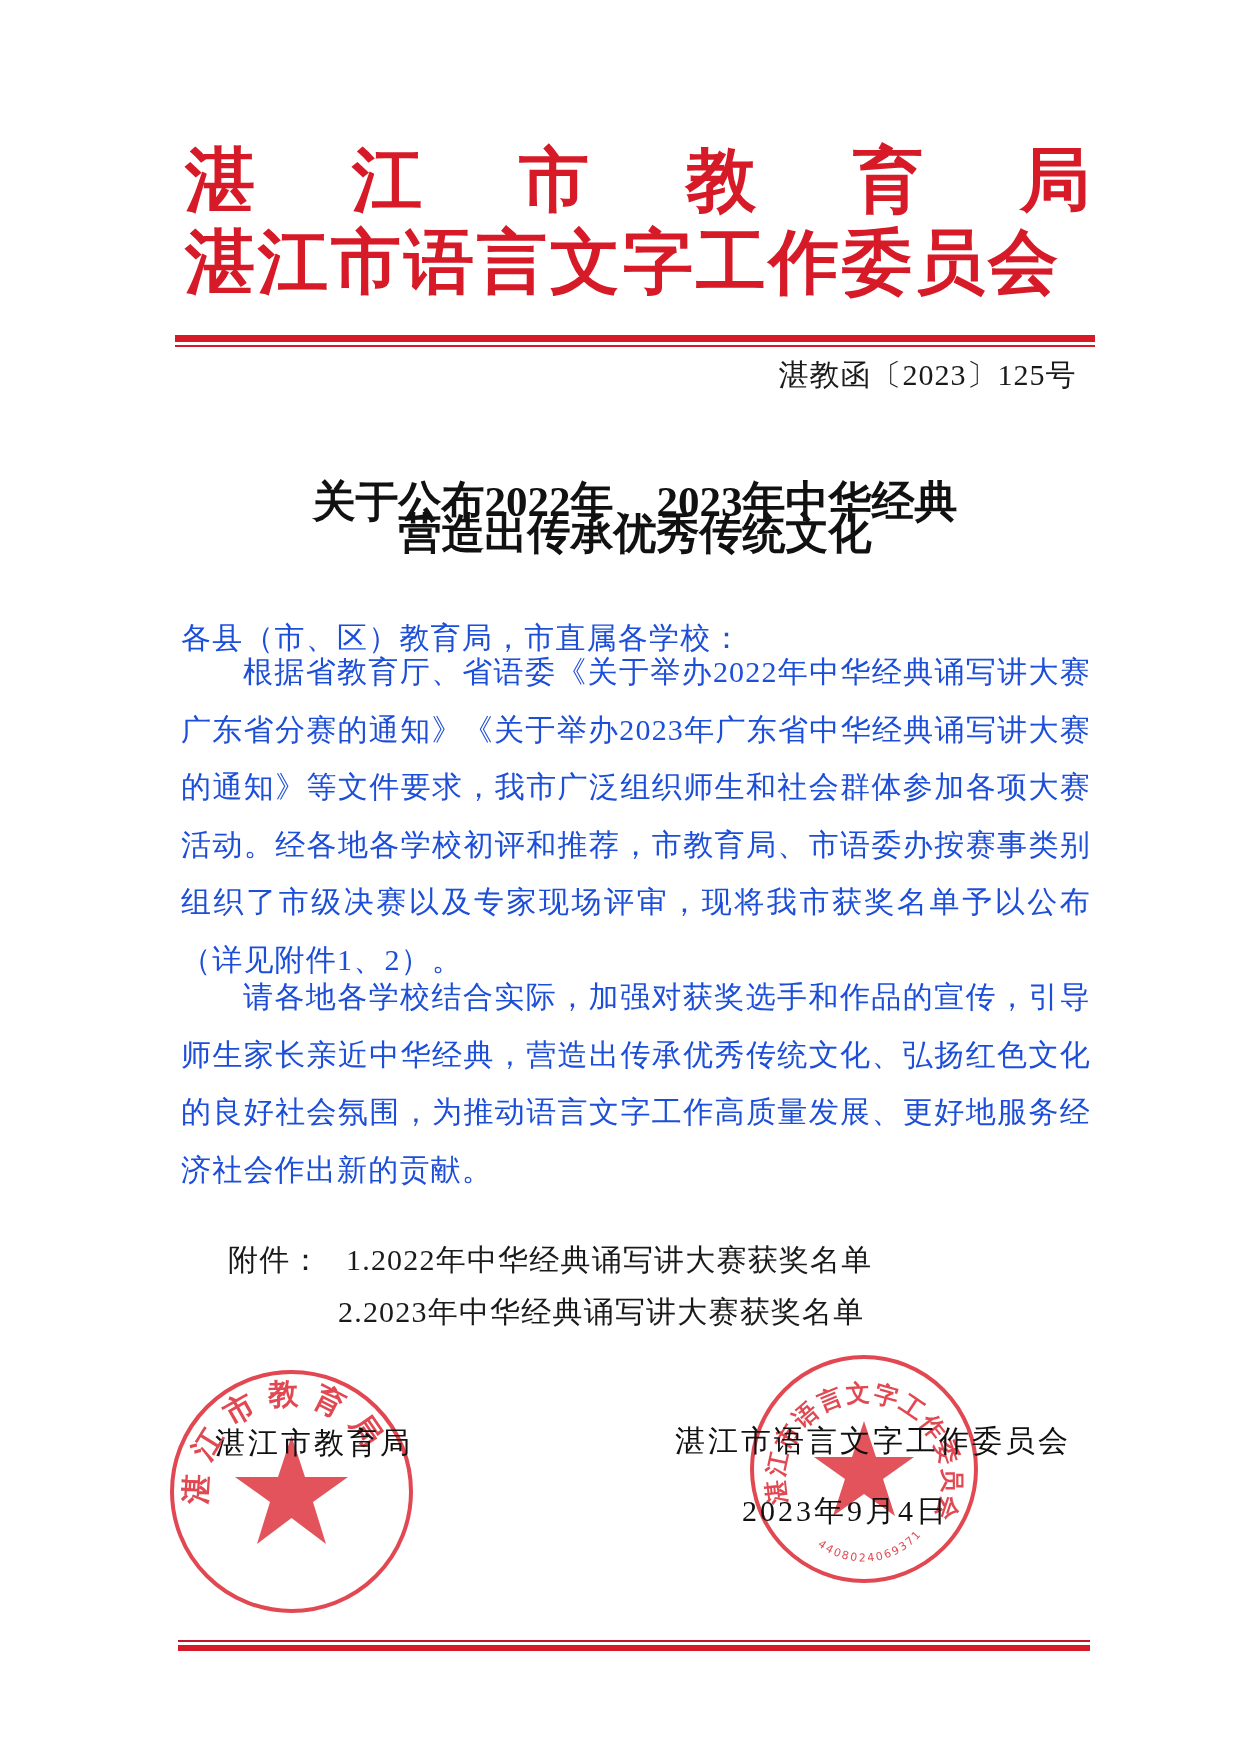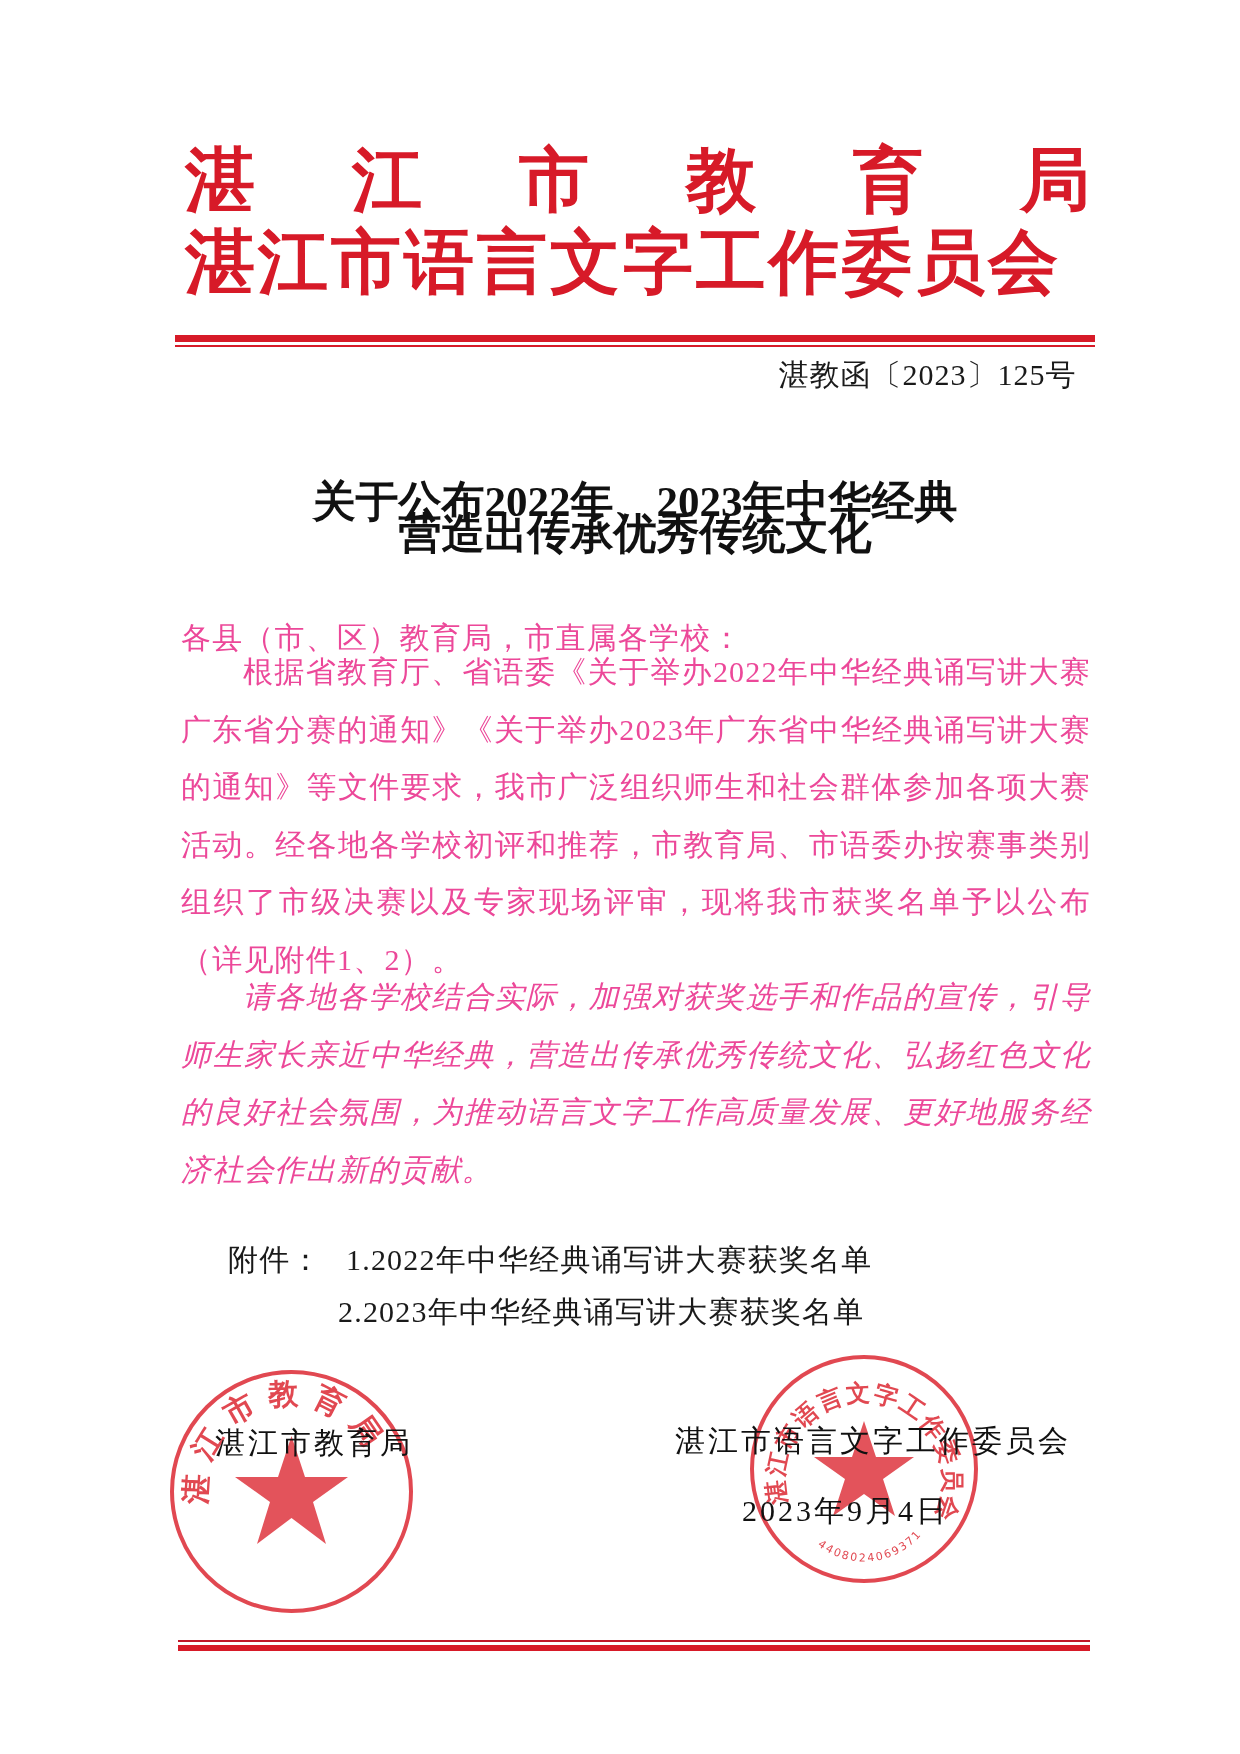--- a/index.html
+++ b/index.html
@@ -19,24 +19,24 @@
 
   .docno { left: 760px; top: 352px; width: 335px; text-align: center; font-size: 30px;
            line-height: 46px; font-family: "Liberation Serif", serif; letter-spacing: 1px; }
 
   .title { left: 180px; width: 910px; text-align: center; font-weight: bold;
            font-family: "Liberation Serif", serif; font-size: 43px; line-height: 56px; color: #111; }
   .title1 { top: 430px; margin-top: 44px; }
   .title2 { top: 506px; }
 
   .body-text { left: 181px; width: 910px; font-size: 30px; line-height: 57.5px;
-               font-family: "Liberation Serif", serif; letter-spacing: 1.2px; color: #ec4899; }
+               font-family: "Liberation Serif", serif; letter-spacing: 1.2px; color: #1d4ed8; }
   .salutation { top: 609px; }
   .para1 { top: 643px; }
-  .para2 { top: 968px; font-style: italic; }
+  .para2 { top: 968px; }
   .indent { text-indent: 62px; text-align: justify; }
 
   .attach { font-size: 30px; line-height: 52px; font-family: "Liberation Serif", serif;
             letter-spacing: 1.2px; white-space: nowrap; }
   .attach-label { left: 228px; top: 1234px; }
   .attach1 { left: 346px; top: 1234px; }
   .attach2 { left: 338px; top: 1286px; }
 
   .seal { position: absolute; border-radius: 50%; border: 4px solid rgba(220,40,50,0.85); }
   .seal1 { left: 170px; top: 1370px; width: 235px; height: 235px; }

